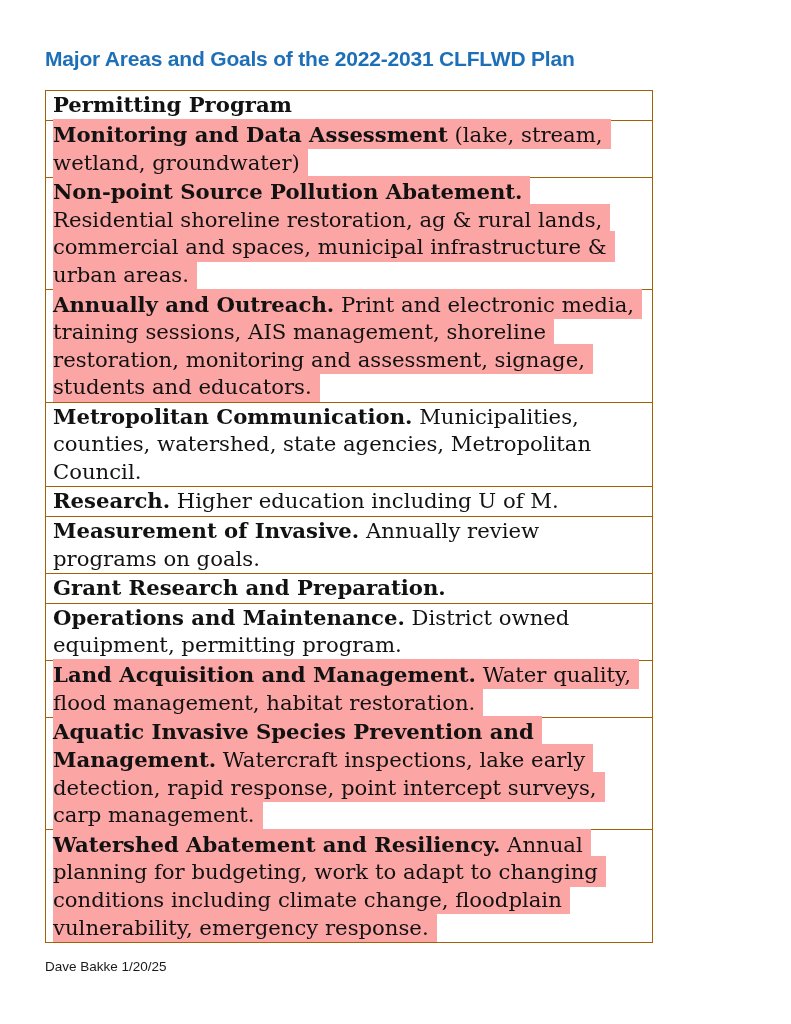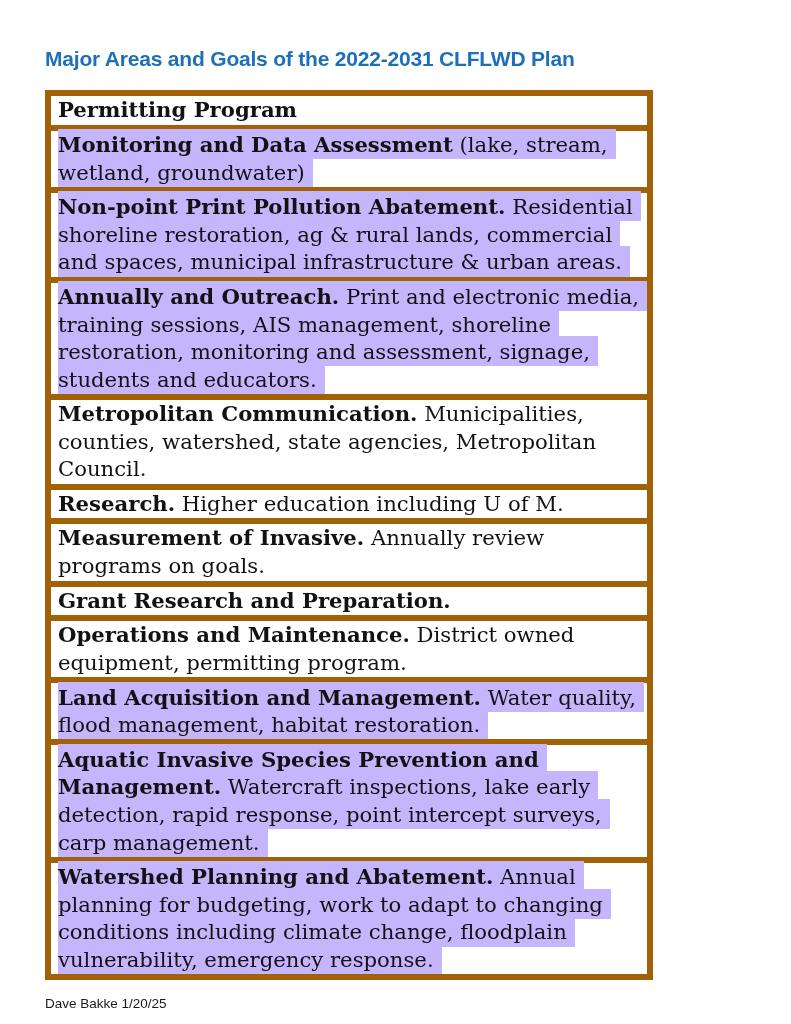--- a/index.html
+++ b/index.html
@@ -27,31 +27,31 @@
     font-size: 21px;
     letter-spacing: -0.2px;
     color: #1d70b8;
   }
   table.goals {
     border-collapse: collapse;
     width: 608px;
     table-layout: fixed;
   }
   table.goals td {
-    border: 6px solid #a16207;
+    border: 1px solid #a16207;
     padding: 0 6px 1px 7px;
     font-size: 21.2px;
     line-height: 27.6px;
     vertical-align: top;
   }
   .b {
     font-weight: bold;
   }
   .hl {
-    background: #c4b5fd;
+    background: #fca5a5;
     padding: 2.6px 8px 2.6px 0;
     -webkit-box-decoration-break: clone;
     box-decoration-break: clone;
   }
   .footer-note {
     margin-top: 16px;
     font-family: "Liberation Sans", sans-serif;
     font-size: 13.5px;
     color: #1a1a1a;
   }
@@ -65,21 +65,21 @@
 
   <table class="goals">
     <tbody>
       <tr>
         <td><span class="rowtext"><span class="b">Permitting Program</span><span></span></span></td>
       </tr>
       <tr>
         <td><span class="rowtext hl"><span class="b">Monitoring and Data Assessment</span><span> (lake, stream, wetland, groundwater)</span></span></td>
       </tr>
       <tr>
-        <td><span class="rowtext hl"><span class="b">Non-point Print Pollution Abatement.</span><span> Residential shoreline restoration, ag &amp; rural lands, commercial and spaces, municipal infrastructure &amp; urban areas.</span></span></td>
+        <td><span class="rowtext hl"><span class="b">Non-point Source Pollution Abatement.</span><span> Residential shoreline restoration, ag &amp; rural lands, commercial and spaces, municipal infrastructure &amp; urban areas.</span></span></td>
       </tr>
       <tr>
         <td><span class="rowtext hl"><span class="b">Annually and Outreach.</span><span> Print and electronic media, training sessions, AIS management, shoreline restoration, monitoring and assessment, signage, students and educators.</span></span></td>
       </tr>
       <tr>
         <td><span class="rowtext"><span class="b">Metropolitan Communication.</span><span> Municipalities, counties, watershed, state agencies, Metropolitan Council.</span></span></td>
       </tr>
       <tr>
         <td><span class="rowtext"><span class="b">Research.</span><span> Higher education including U of M.</span></span></td>
       </tr>
@@ -92,20 +92,20 @@
       <tr>
         <td><span class="rowtext"><span class="b">Operations and Maintenance.</span><span> District owned equipment, permitting program.</span></span></td>
       </tr>
       <tr>
         <td><span class="rowtext hl"><span class="b">Land Acquisition and Management.</span><span> Water quality, flood management, habitat restoration.</span></span></td>
       </tr>
       <tr>
         <td><span class="rowtext hl"><span class="b">Aquatic Invasive Species Prevention and Management.</span><span> Watercraft inspections, lake early detection, rapid response, point intercept surveys, carp management.</span></span></td>
       </tr>
       <tr>
-        <td><span class="rowtext hl"><span class="b">Watershed Planning and Abatement.</span><span> Annual planning for budgeting, work to adapt to changing conditions including climate change, floodplain vulnerability, emergency response.</span></span></td>
+        <td><span class="rowtext hl"><span class="b">Watershed Abatement and Resiliency.</span><span> Annual planning for budgeting, work to adapt to changing conditions including climate change, floodplain vulnerability, emergency response.</span></span></td>
       </tr>
     </tbody>
   </table>
 
   <div class="footer-note">Dave Bakke 1/20/25</div>
 
 </div>
 
 </body></html>

